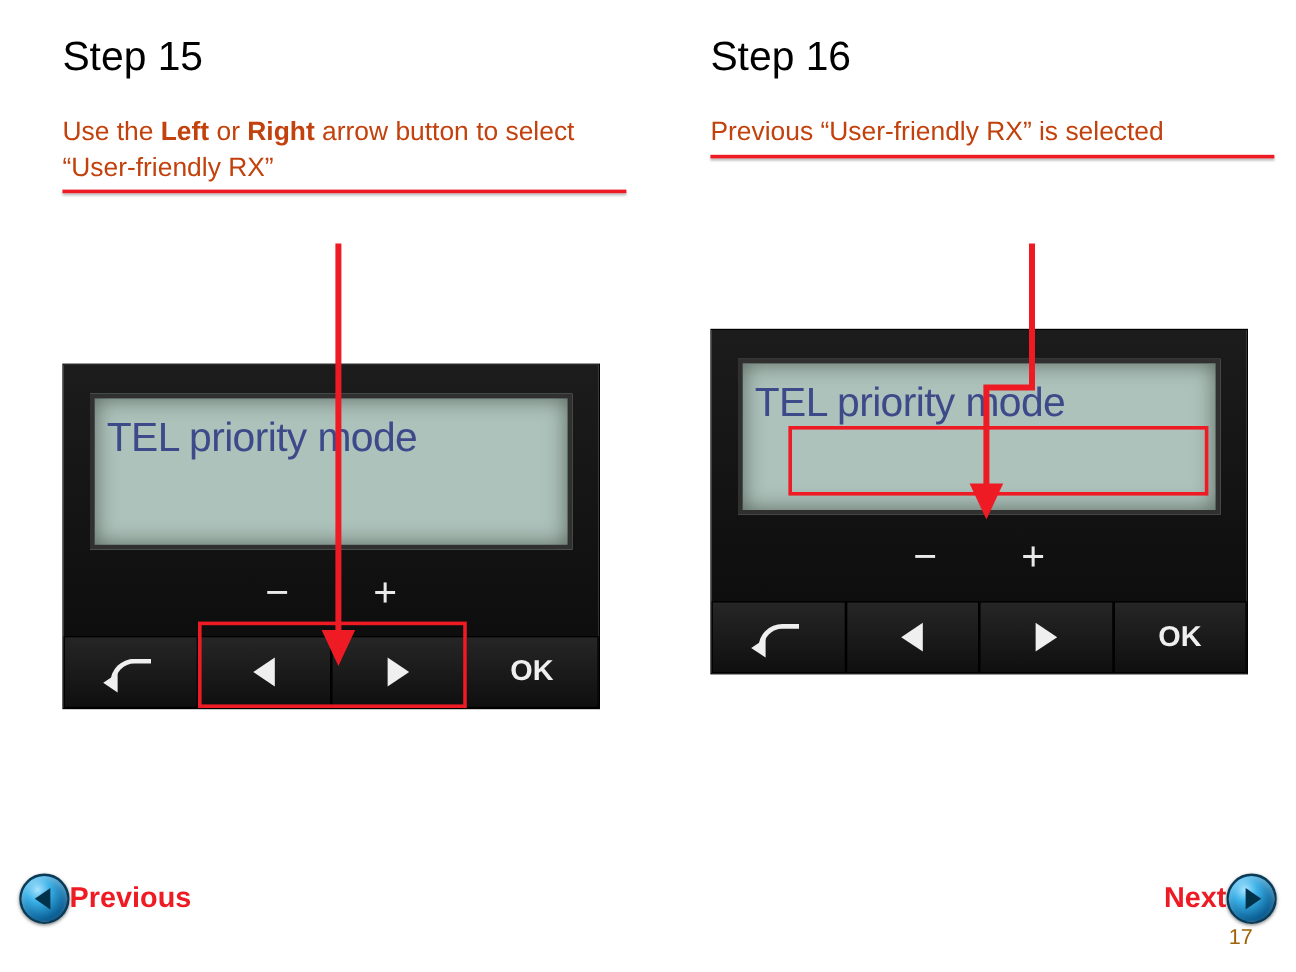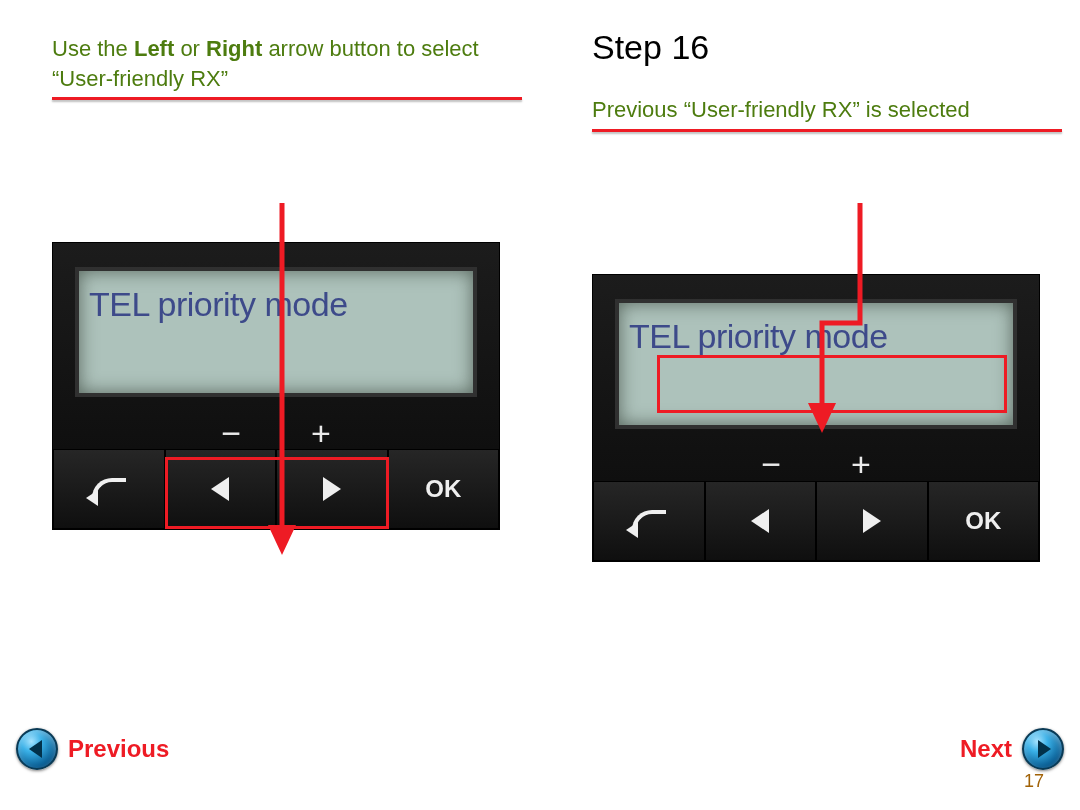--- a/index.html
+++ b/index.html
@@ -19,21 +19,21 @@
   .col.left { left:52px; }
   .col.right { left:592px; }
   .step-title {
     font-size:34px;
     font-weight:400;
     color:#000;
     margin-bottom:28px;
   }
   .instr {
     font-size:22px;
-    color:#4d7c0f;
+    color:#c2410c;
     line-height:1.35;
     margin-top:6px;
   }
   .instr b { font-weight:700; }
   .instr-rule {
     height:0;
     border-bottom:3px solid #ee1b24;
     box-shadow:0 2px 2px rgba(0,0,0,0.25);
     margin-top:4px;
     width:100%;
@@ -80,21 +80,21 @@
     justify-content:center;
     gap:70px;
     color:#e9e9e9;
     font-size:34px;
     font-weight:300;
     align-items:center;
   }
   .btn-row {
     position:absolute;
     bottom:0; left:0; right:0;
-    height:80px;
+    height:60px;
     display:flex;
   }
   .btn {
     flex:1;
     background:linear-gradient(#262626,#0f0f0f);
     border:1px solid #000;
     display:flex;
     align-items:center;
     justify-content:center;
     color:#efefef;
@@ -129,21 +129,20 @@
     position:absolute;
     border:3px solid #ee1b24;
     pointer-events:none;
   }
   
   .nav {
     position:absolute;
     bottom:40px;
     display:flex;
     align-items:center;
-    gap:10px;
   }
   .nav.prev { left:16px; }
   .nav.next { right:16px; }
   .nav-label {
     font-size:24px;
     font-weight:700;
     color:#ee1b24;
   }
   .nav-btn {
     width:42px;height:42px;
@@ -171,20 +170,21 @@
   svg.callout {
     position:absolute;
     pointer-events:none;
     overflow:visible;
   }
 </style>
 </head>
 <body>
 
 <div class="col left">
+  <div class="step-title">Step 15</div>
   <div class="instr">
     <span>Use the </span><b>Left</b><span> or </span><b>Right</b><span> arrow button to select “User-friendly RX”</span>
   </div>
   <div class="instr-rule"></div>
 
   <div class="panel">
     <div class="lcd-frame">
       <div class="lcd-line l1">TEL priority mode</div>
     </div>
     <div class="signs">

